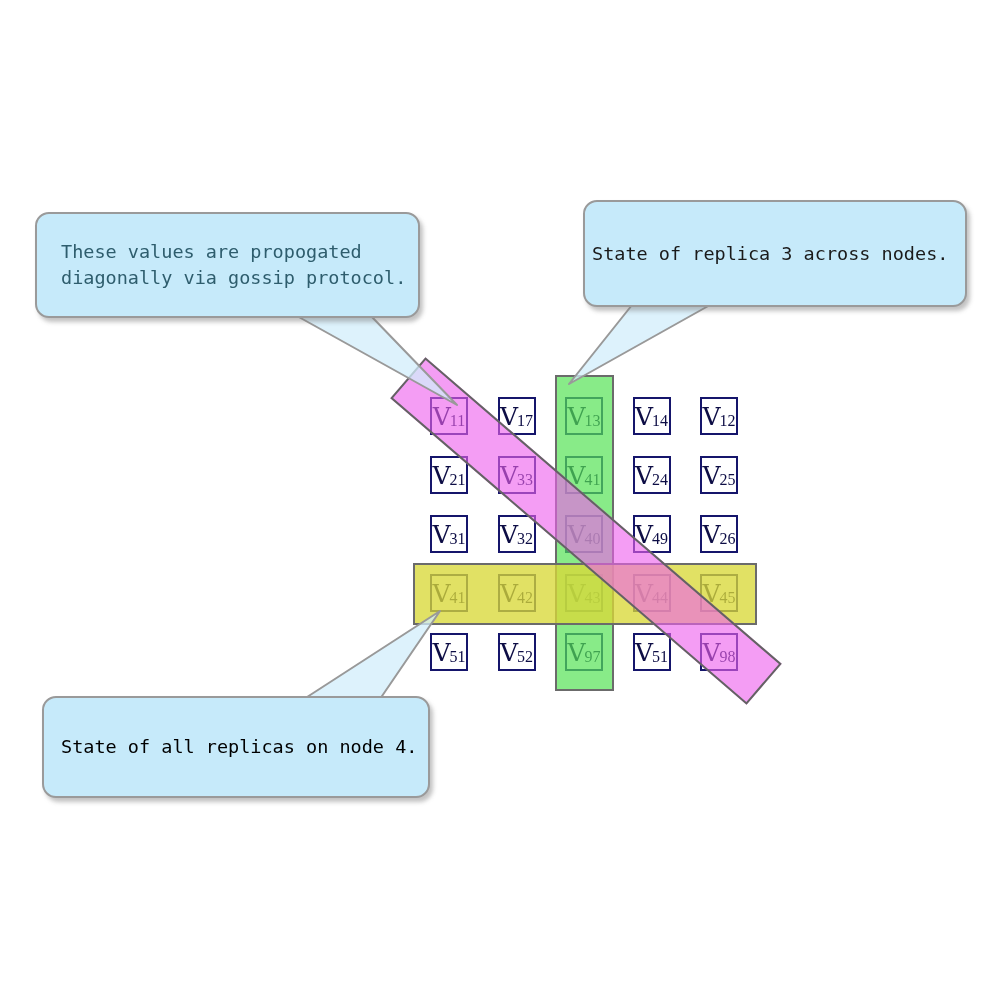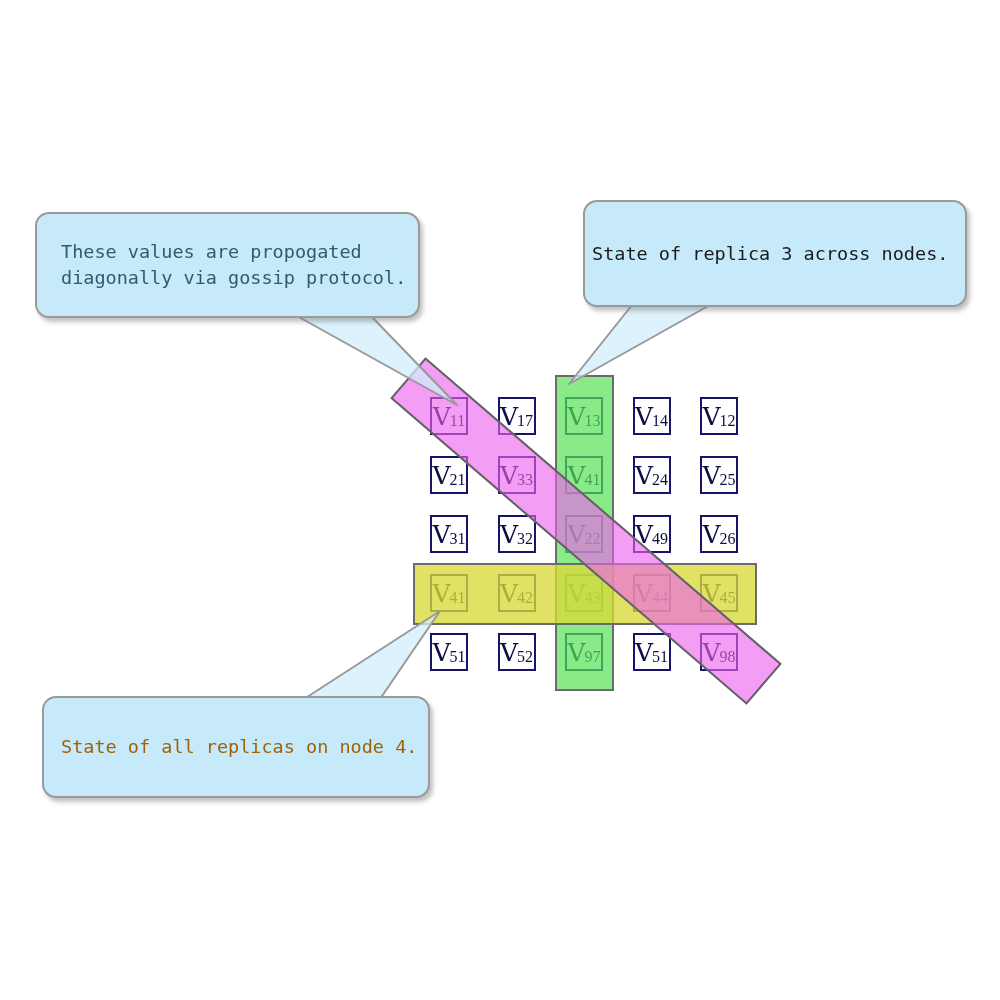--- a/index.html
+++ b/index.html
@@ -86,21 +86,21 @@
       <div class="cell" style="left: 430px; top: 515px;">
         <span>V</span>
         <sub>31</sub>
       </div>
       <div class="cell" style="left: 497.5px; top: 515px;">
         <span>V</span>
         <sub>32</sub>
       </div>
       <div class="cell" style="left: 565px; top: 515px;">
         <span>V</span>
-        <sub>22</sub>
+        <sub>40</sub>
       </div>
       <div class="cell" style="left: 632.5px; top: 515px;">
         <span>V</span>
         <sub>49</sub>
       </div>
       <div class="cell" style="left: 700px; top: 515px;">
         <span>V</span>
         <sub>26</sub>
       </div>
       <div class="cell" style="left: 430px; top: 574px;">
@@ -157,17 +157,17 @@
 
   <div class="callout" id="callout-gossip" style="color: rgb(46, 93, 109);">
     <div>These values are propogated</div>
     <div>diagonally via gossip protocol.</div>
   </div>
 
   <div class="callout" id="callout-replica3" style="color: rgb(26, 26, 26);">
     <div>State of replica 3 across nodes.</div>
   </div>
 
-  <div class="callout" id="callout-node4" style="color: #a16207;">
+  <div class="callout" id="callout-node4" style="color: #000000;">
     <div>State of all replicas on node 4.</div>
   </div>
 
 </div>
 
 </body></html>

